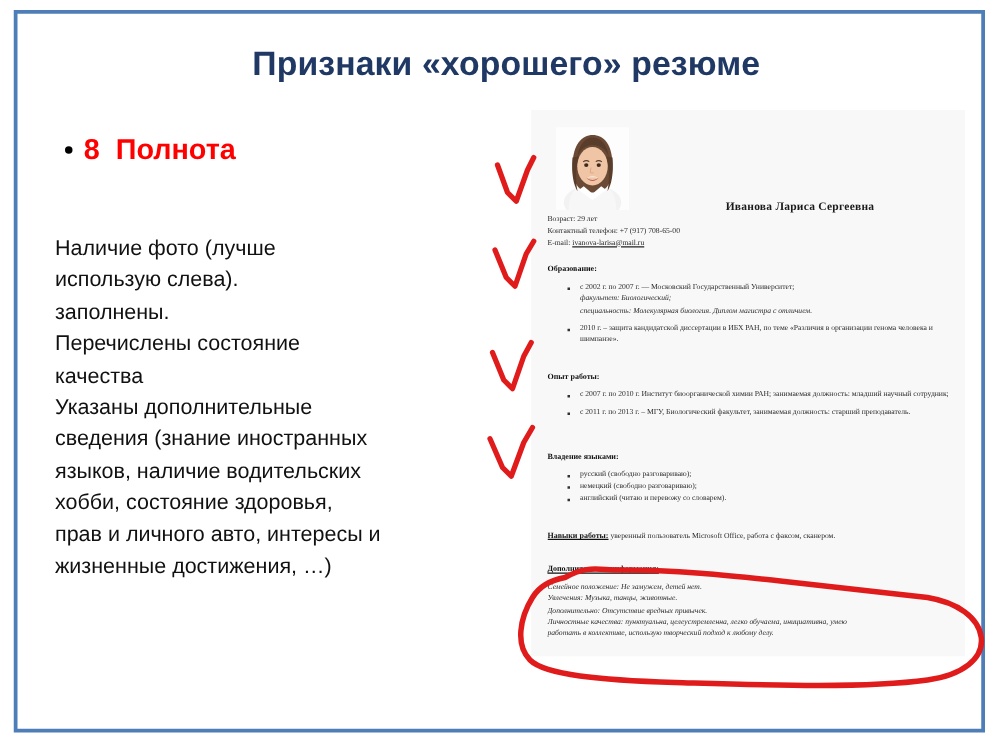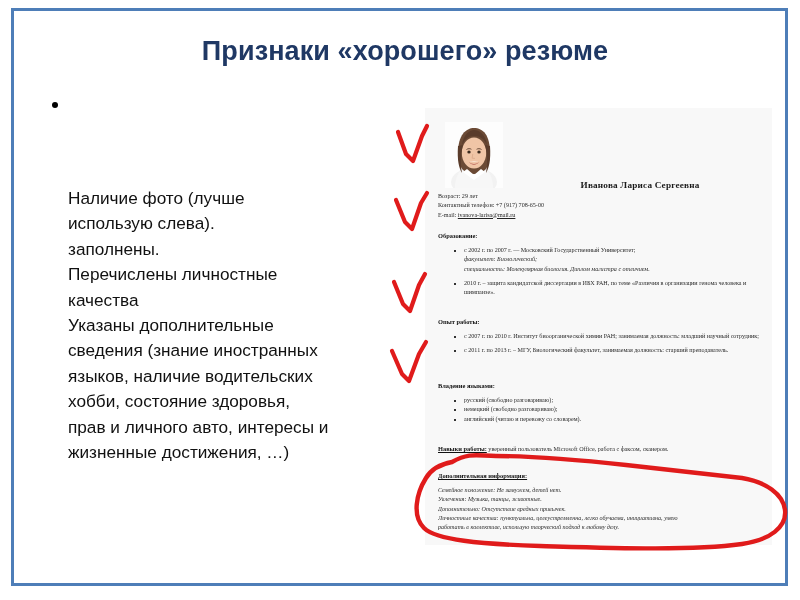--- a/index.html
+++ b/index.html
@@ -68,28 +68,27 @@
     white-space: pre;
   }
 
   #body-text {
     position: absolute;
     left: 44px; top: 186px;
     width: 352px;
     font-size: 17.2px;
     line-height: 25.4px;
     color: #111111;
-    margin-left: 24px;
   }
   #body-text p { margin: 0; }
 
   
   #resume-panel {
     position: absolute;
-    left: 425px; top: 108px;
+    left: 425px; top: 88px;
     width: 347px; height: 437px;
     background: #F8F8F8;
     overflow: hidden;
   }
   #photo {
     position: absolute;
     left: 20px; top: 14px;
     width: 58px; height: 66px;
     background: #ffffff;
     overflow: hidden;
@@ -165,27 +164,28 @@
 <body>
 
 <div id="slide">
 
   <div id="slide-border"></div>
 
   <div id="title">Признаки «хорошего» резюме</div>
 
   <div id="bullet-line">
     <span id="bullet-dot"></span>
+    <span id="bullet-text">8  Полнота</span>
   </div>
 
   <div id="body-text">
     <p>Наличие  фото (лучше</p>
     <p>использую слева).</p>
     <p>заполнены.</p>
-    <p>Перечислены личностные</p>
+    <p>Перечислены состояние</p>
     <p>качества</p>
     <p> Указаны дополнительные</p>
     <p>сведения (знание иностранных</p>
     <p>языков, наличие водительских</p>
     <p>хобби, состояние здоровья,</p>
     <p>прав и личного авто,  интересы и</p>
     <p>жизненные достижения, …)</p>
   </div>
 
   <div id="resume-panel">

